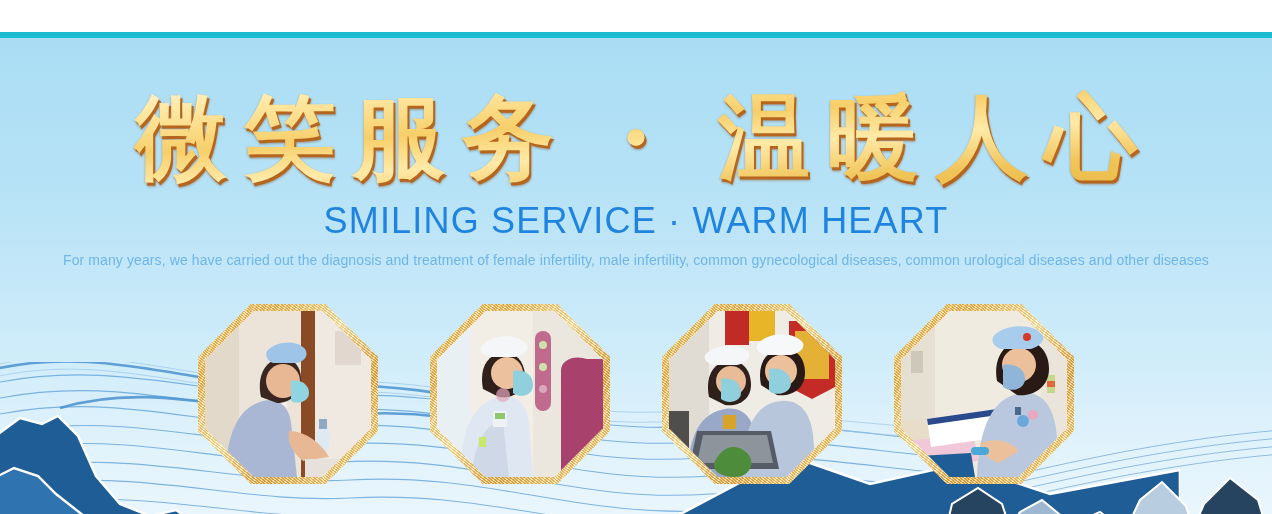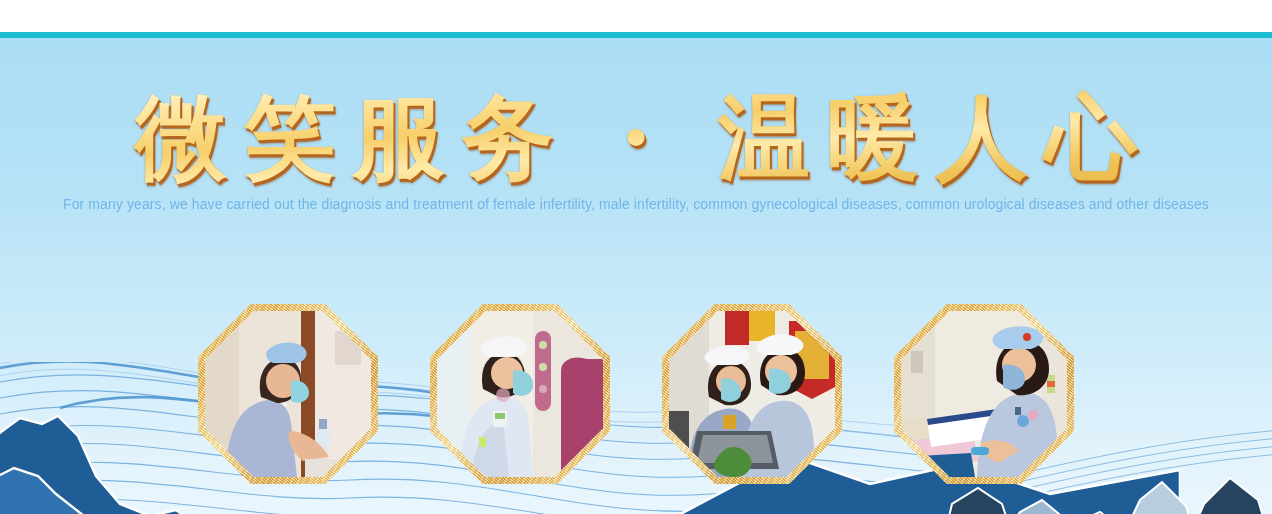--- a/index.html
+++ b/index.html
@@ -133,20 +133,21 @@
       <path d="M54 82 L 78 48 L 100 36 L 122 54 L 136 82 Z" fill="#9db8d0" stroke="#ffffff" stroke-width="2"></path>
       <path d="M120 82 L 140 56 L 158 48 L 176 62 L 186 82 Z" fill="#26435f" stroke="#ffffff" stroke-width="2"></path>
       <path d="M176 82 L 198 36 L 220 18 L 244 42 L 256 82 Z" fill="#b9cde0" stroke="#ffffff" stroke-width="2"></path>
       <path d="M244 82 L 262 40 L 288 14 L 316 36 L 330 82 Z" fill="#26435f" stroke="#ffffff" stroke-width="2"></path>
       <path d="M0 82 L 330 82 L 330 72 L 0 74 Z" fill="#1f5d96" opacity=".55"></path>
     </svg>
   </div>
 
   <div class="text-block">
     <div class="main-title">微笑服务 · 温暖人心</div>
+    <div class="sub-title">SMILING SERVICE · WARM HEART</div>
     <div class="desc">For many years, we have carried out the diagnosis and treatment of  female infertility, male infertility, common gynecological diseases, common  urological diseases and other diseases</div>
   </div>
 
   <div class="photo-row">
 
     <div class="octa-wrap">
       <div class="octa-frame"></div>
       <div class="octa-photo">
         <div class="photo-canvas">
           <svg viewBox="0 0 166 166" preserveAspectRatio="xMidYMid slice">

